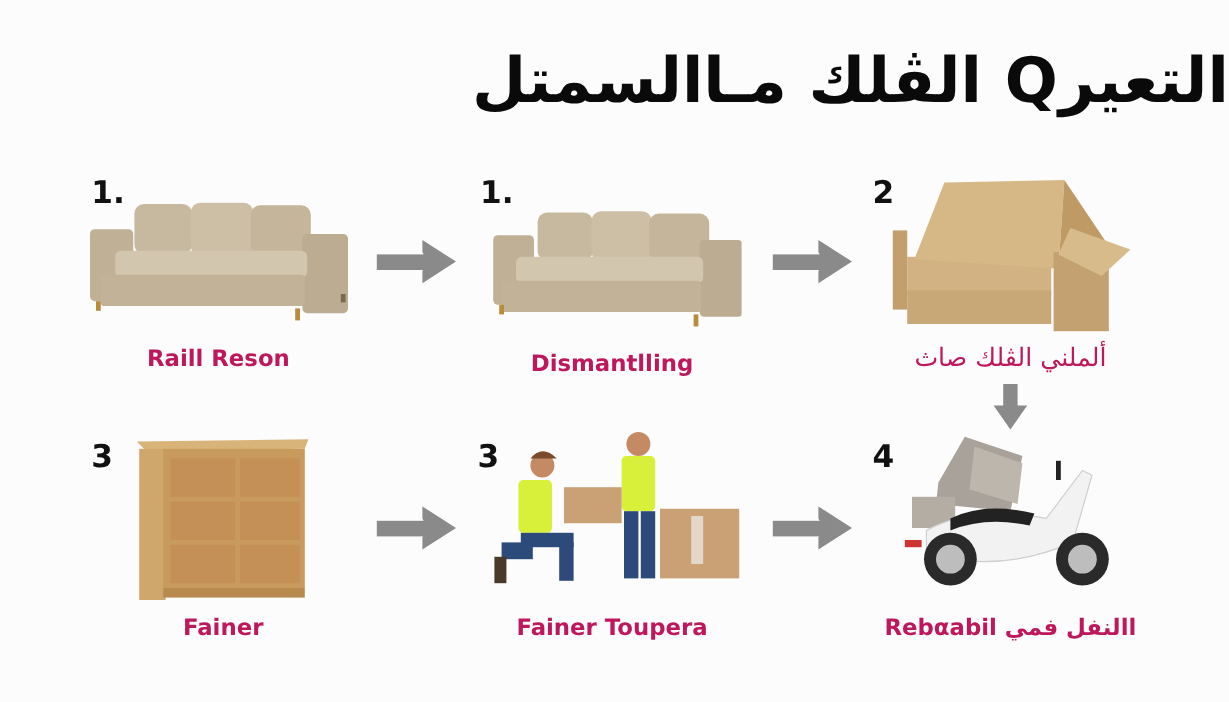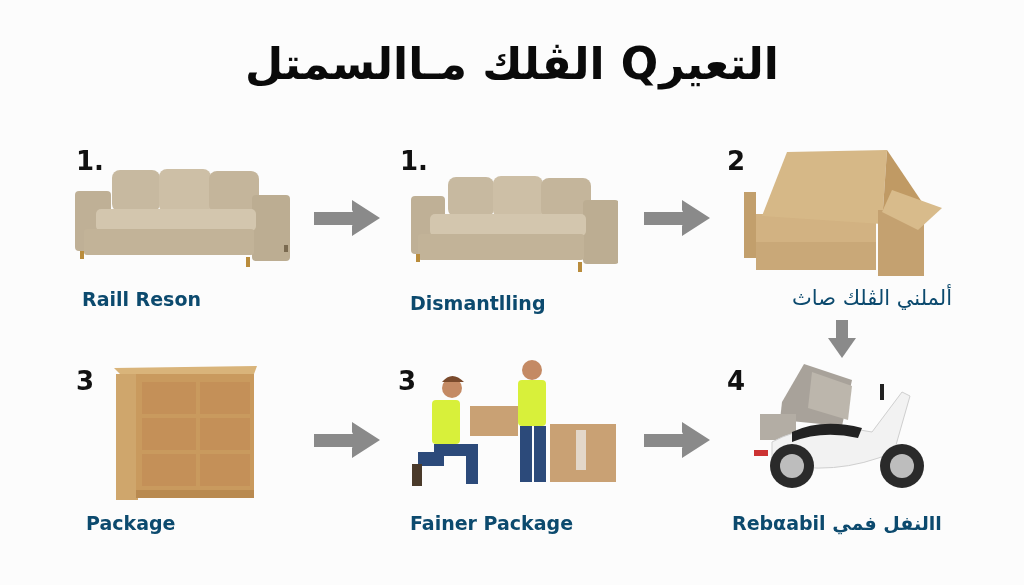--- a/index.html
+++ b/index.html
@@ -1,19 +1,19 @@
 <!DOCTYPE html>
 <html><head>
 <meta charset="utf-8">
 <style>
   html,body{margin:0;padding:0;}
   body{width:1024px;height:585px;background:#fcfcfc;position:relative;overflow:hidden;font-family:"DejaVu Sans","Liberation Sans",sans-serif;color:#111;}
-  .title{position:absolute;top:38px;left:0;width:1024px;text-align:center;font-size:44px;font-weight:bold;letter-spacing:1px;color:#0a0a0a;}
+  .title{position:absolute;top:38px;left:0;width:1024px;font-size:52px;font-weight:bold;letter-spacing:1px;color:#0a0a0a;}
   .num{position:absolute;font-size:26px;font-weight:bold;color:#111;}
-  .label{position:absolute;font-size:19px;font-weight:bold;color:#0c4a6e;white-space:nowrap;}
+  .label{position:absolute;font-size:19px;font-weight:bold;color:#be185d;text-align:center;white-space:nowrap;}
   .arrow{position:absolute;}
   .illus{position:absolute;}
 </style>
 </head>
 <body>
 
 <div class="title" dir="rtl">التعيرQ الڤلك مـاالسمتل</div>
 
 <div class="num" style="left:76px;top:146px;">1.</div>
 <svg class="illus" style="left:72px;top:165px;" width="220" height="110" viewBox="0 0 220 110">
@@ -77,21 +77,21 @@
   <rect x="4" y="10" width="22" height="126" fill="#cfa66c"></rect>
   <rect x="24" y="10" width="118" height="116" fill="#c99a5e"></rect>
   <rect x="30" y="18" width="54" height="32" fill="#c49058"></rect>
   <rect x="88" y="18" width="50" height="32" fill="#c49058"></rect>
   <rect x="30" y="54" width="54" height="32" fill="#c49058"></rect>
   <rect x="88" y="54" width="50" height="32" fill="#c49058"></rect>
   <rect x="30" y="90" width="54" height="32" fill="#c49058"></rect>
   <rect x="88" y="90" width="50" height="32" fill="#c49058"></rect>
   <rect x="24" y="126" width="118" height="8" fill="#b98a50"></rect>
 </svg>
-<div class="label" style="left:86px;top:512px;width:200px;">Package</div>
+<div class="label" style="left:86px;top:512px;width:200px;">Fainer</div>
 
 <svg class="arrow" style="left:312px;top:420px;" width="70" height="40" viewBox="0 0 70 40">
   <rect x="2" y="14" width="42" height="13" fill="#8a8a8a"></rect>
   <polygon points="40,2 68,20 40,38 40,28 44,20 40,12" fill="#8a8a8a"></polygon>
 </svg>
 
 <div class="num" style="left:398px;top:366px;">3</div>
 <svg class="illus" style="left:404px;top:360px;" width="220" height="140" viewBox="0 0 220 140">
   <circle cx="48" cy="28" r="10" fill="#c48a64"></circle>
   <path d="M38 22 q10 -12 22 0 z" fill="#7a4a2c"></path>
@@ -101,21 +101,21 @@
   <rect x="8" y="104" width="10" height="22" fill="#4a3a2a"></rect>
   <rect x="62" y="92" width="12" height="32" fill="#2c4a7a"></rect>
   <circle cx="128" cy="10" r="10" fill="#c48a64"></circle>
   <rect x="114" y="20" width="28" height="46" rx="4" fill="#d8f03a"></rect>
   <rect x="116" y="66" width="12" height="56" fill="#2c4a7a"></rect>
   <rect x="130" y="66" width="12" height="56" fill="#2c4a7a"></rect>
   <rect x="66" y="46" width="48" height="30" fill="#c9a174"></rect>
   <rect x="146" y="64" width="66" height="58" fill="#c9a174"></rect>
   <rect x="172" y="70" width="10" height="40" fill="#eee" opacity="0.7"></rect>
 </svg>
-<div class="label" style="left:410px;top:512px;width:200px;">Fainer Package</div>
+<div class="label" style="left:410px;top:512px;width:200px;">Fainer Toupera</div>
 
 <svg class="arrow" style="left:642px;top:420px;" width="70" height="40" viewBox="0 0 70 40">
   <rect x="2" y="14" width="42" height="13" fill="#8a8a8a"></rect>
   <polygon points="40,2 68,20 40,38 40,28 44,20 40,12" fill="#8a8a8a"></polygon>
 </svg>
 
 <div class="num" style="left:727px;top:366px;">4</div>
 <svg class="illus" style="left:752px;top:362px;" width="185" height="132" viewBox="0 0 185 132">
   <polygon points="30,40 52,2 100,18 90,64 28,58" fill="#a8a29a"></polygon>
   <polygon points="60,10 100,24 96,58 56,46" fill="#bcb6ac"></polygon>

